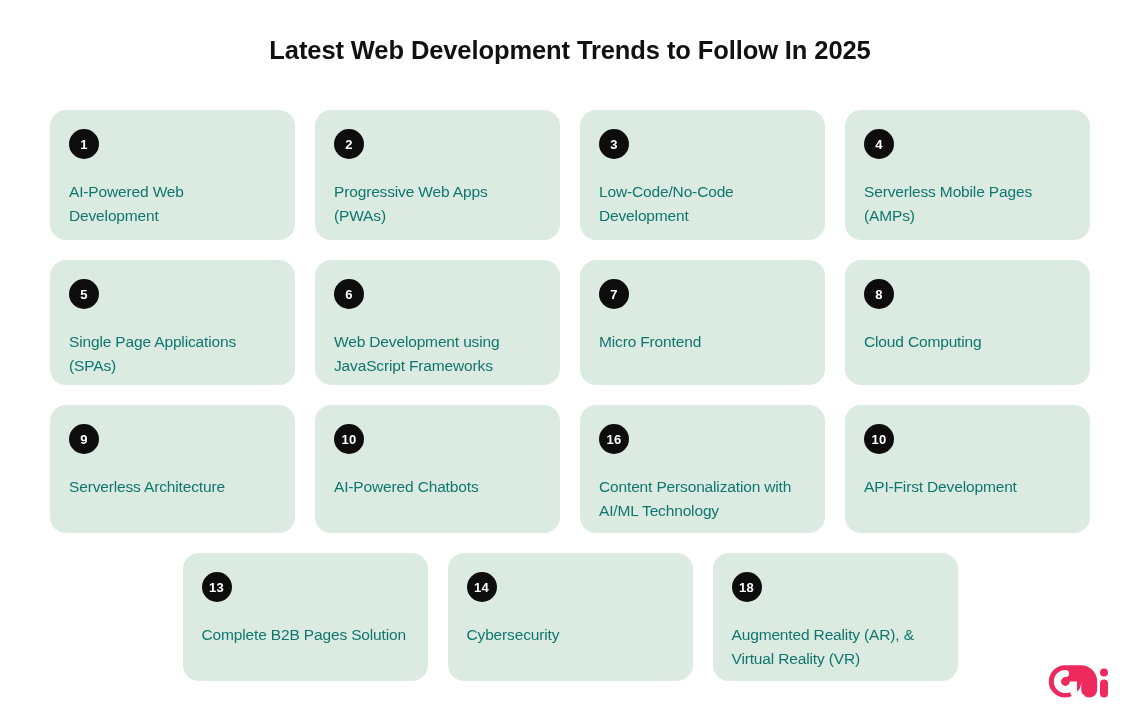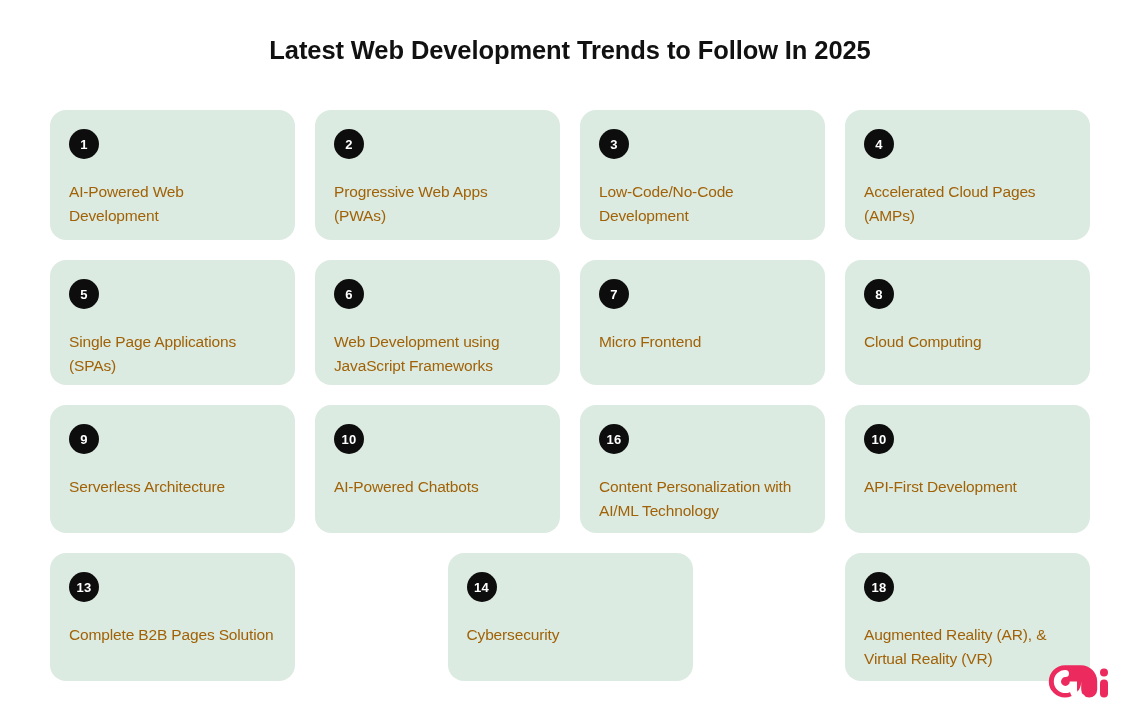--- a/index.html
+++ b/index.html
@@ -46,21 +46,21 @@
     gap: 20px;
   }
 
   .row {
     display: flex;
     flex-direction: row;
     gap: 20px;
   }
 
   .row-last {
-    justify-content: space-between;
+    justify-content: center;
   }
 
   .card {
     width: 245px;
     box-sizing: border-box;
     background: #dcebe1;
     border-radius: 16px;
     padding: 19px 19px 20px 19px;
     position: relative;
   }
@@ -82,21 +82,21 @@
     align-items: center;
     justify-content: center;
     letter-spacing: 0.2px;
     line-height: 1;
   }
 
   .card-label {
     margin-top: 21px;
     font-size: 15.5px;
     line-height: 24px;
-    color: #a16207;
+    color: #0f766e;
     letter-spacing: -0.15px;
     max-width: 210px;
   }
 
   .logo {
     position: absolute;
     right: 32px;
     bottom: 28px;
     width: 62px;
     height: 38px;
@@ -119,21 +119,21 @@
       <div class="card">
         <div class="badge">2</div>
         <div class="card-label">Progressive Web Apps (PWAs)</div>
       </div>
       <div class="card">
         <div class="badge">3</div>
         <div class="card-label">Low-Code/No-Code Development</div>
       </div>
       <div class="card">
         <div class="badge">4</div>
-        <div class="card-label">Accelerated Cloud Pages (AMPs)</div>
+        <div class="card-label">Serverless Mobile Pages (AMPs)</div>
       </div>
     </div>
 
     <div class="row row-2">
       <div class="card">
         <div class="badge">5</div>
         <div class="card-label">Single Page Applications (SPAs)</div>
       </div>
       <div class="card">
         <div class="badge">6</div>

